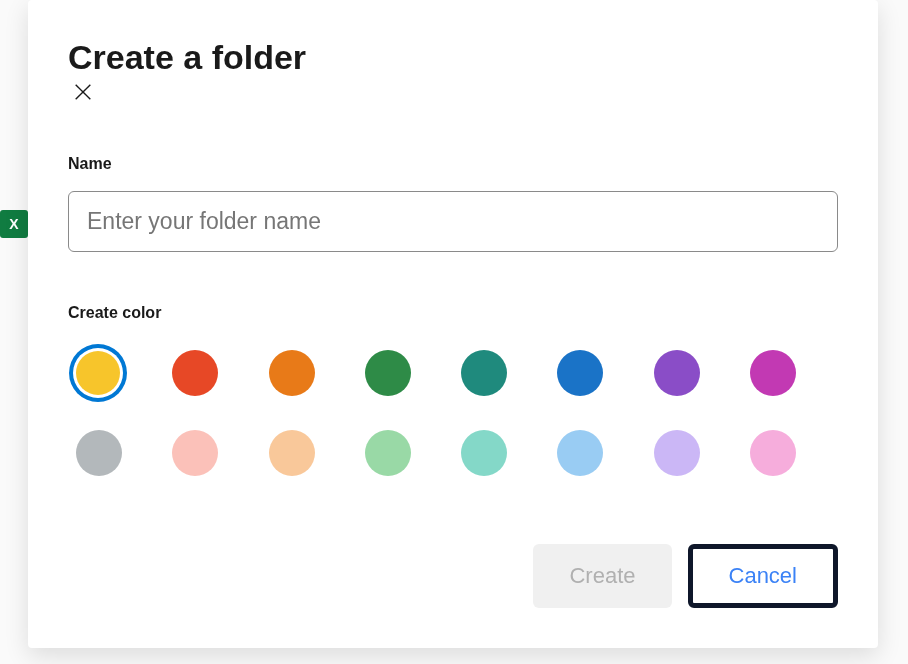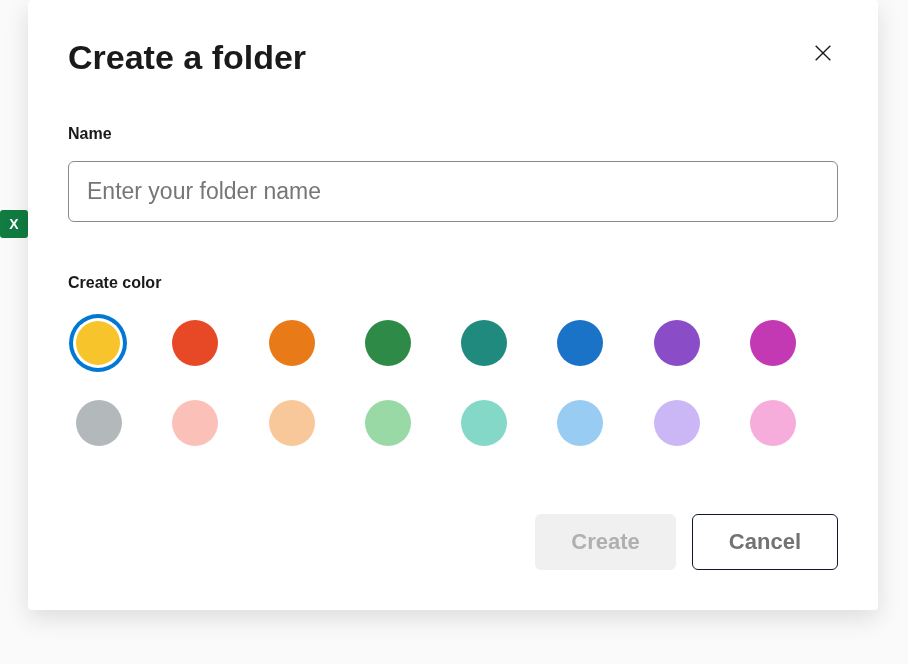--- a/index.html
+++ b/index.html
@@ -43,20 +43,21 @@
       background: white;
       padding: 38px 40px 40px 40px;
       border-radius: 4px;
       box-shadow: 0 8px 24px rgba(0,0,0,0.12);
     }
     .dialog-header {
       display: flex;
       justify-content: space-between;
       align-items: flex-start;
       margin-bottom: 48px;
+      flex-direction: column;
     }
     .dialog-title {
       font-size: 34px;
       font-weight: 700;
       color: #1a1a1a;
     }
     .close-btn {
       background: none;
       border: none;
       cursor: pointer;
@@ -121,35 +122,35 @@
       height: 44px;
     }
     .dialog-footer {
       display: flex;
       justify-content: flex-end;
       gap: 16px;
     }
     .btn {
       padding: 14px 36px;
       font-size: 22px;
-      font-weight: 700;
+      font-weight: 400;
       border-radius: 6px;
       cursor: pointer;
       font-family: inherit;
     }
     .btn-primary {
       background: #f0f0f0;
       color: #b0b0b0;
       border: none;
       cursor: not-allowed;
     }
     .btn-secondary {
       background: white;
-      color: #737373;
-      border: 1px solid #0f172a;
+      color: #3b82f6;
+      border: 5px solid #0f172a;
     }
   </style>
 </head>
 <body>
 
 <div class="backdrop">
   <div class="excel-icon">X</div>
 </div>
 
 <div class="dialog">

